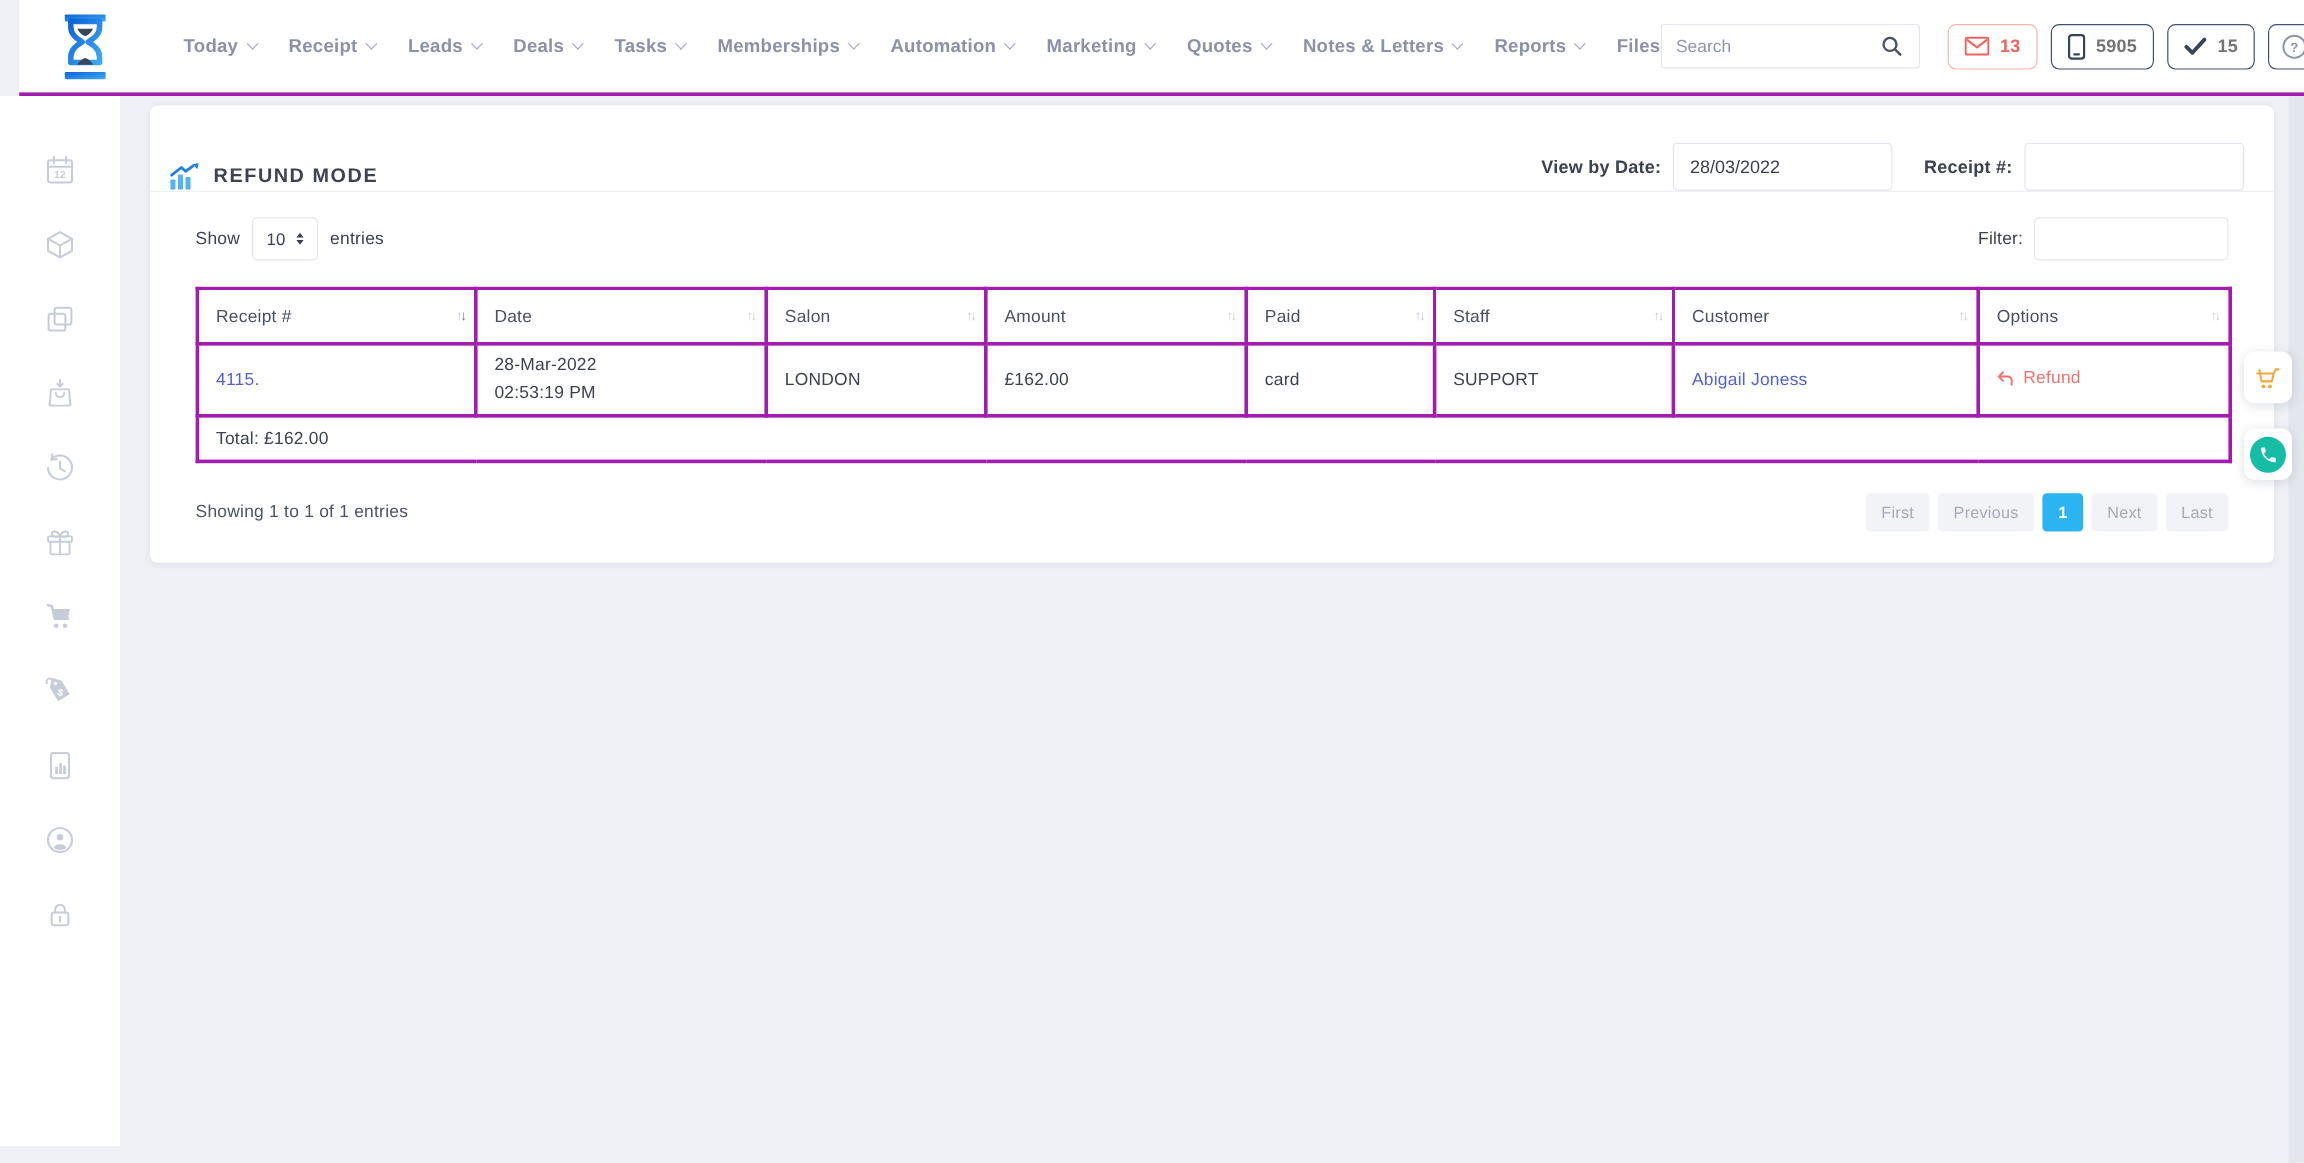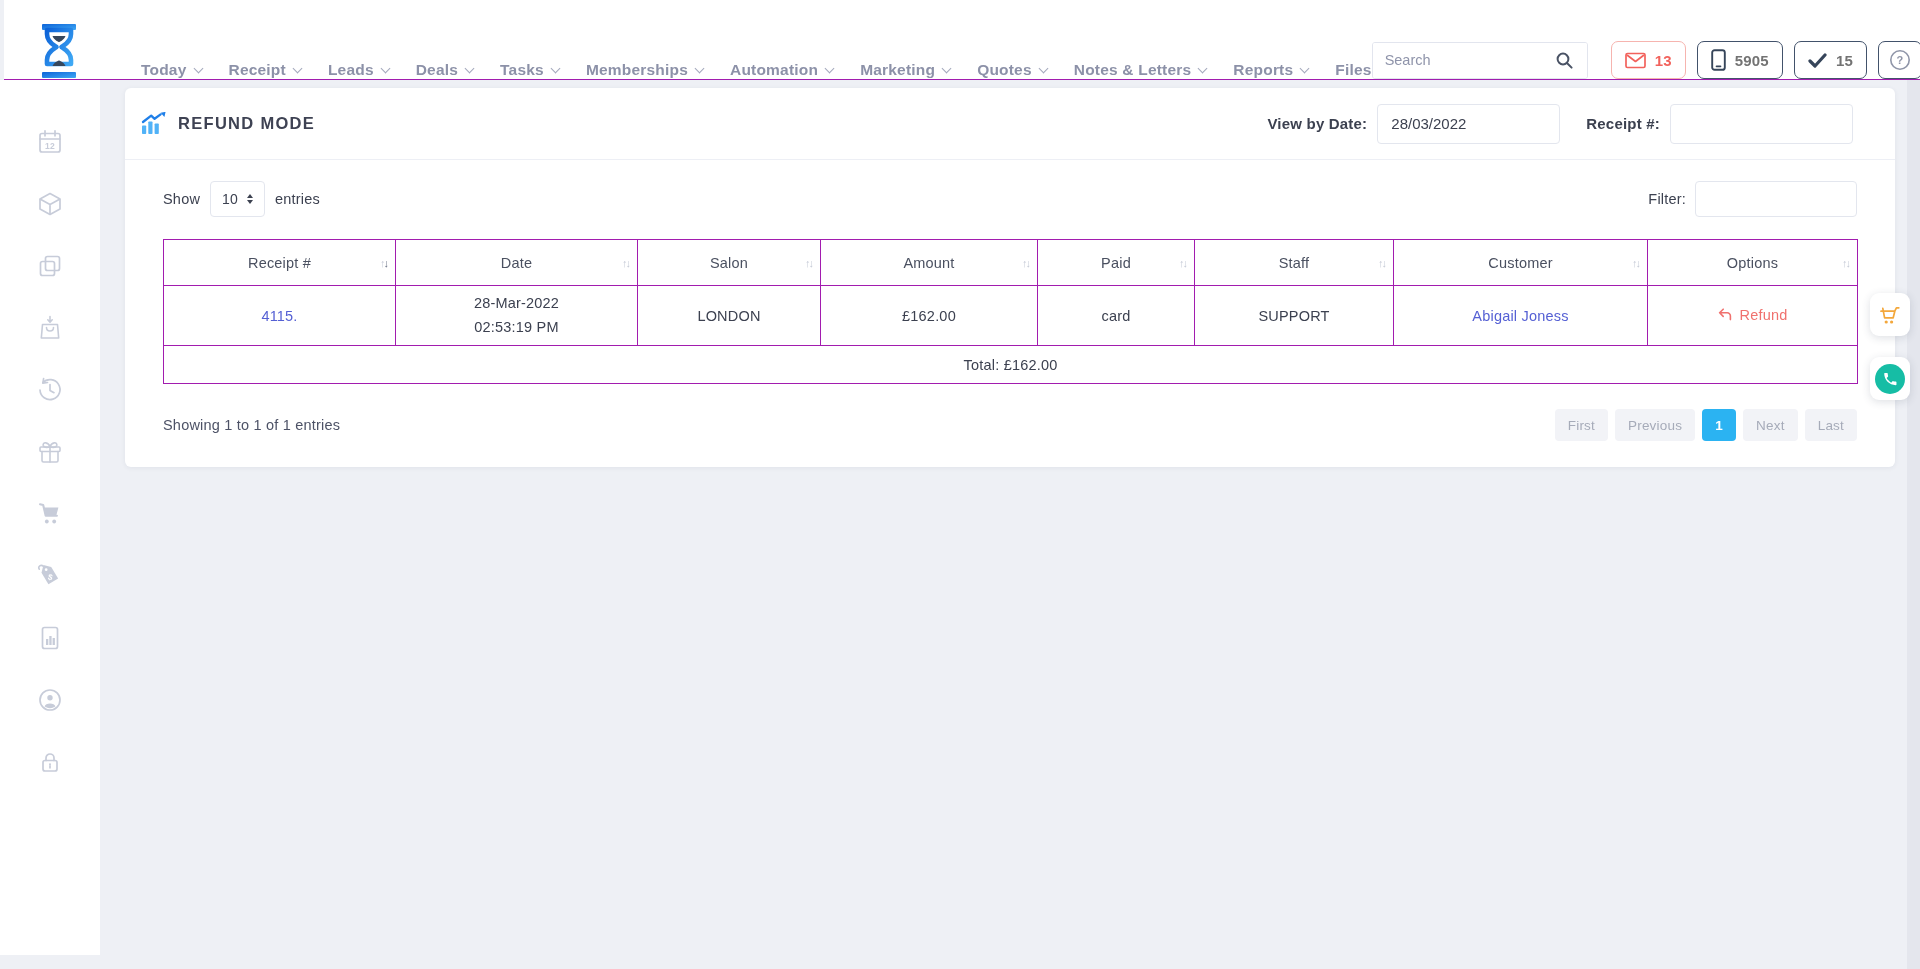--- a/index.html
+++ b/index.html
@@ -7,23 +7,23 @@
   body {
     position: relative;
     background: #eef0f5;
     font-family: "Liberation Sans", sans-serif;
     overflow: hidden;
     color: #3c4150;
     letter-spacing: .2px;
   }
   
   .top-header {
-    position: absolute; top:0; left:4px; right:0; height:80px;
-    background:#fff; border-bottom:1px solid #a21caf;
-    display:flex; align-items:flex-end; z-index:6;
+    position: absolute; top:0; left:16px; right:0; height:80px;
+    background:#fff; border-bottom:3px solid #a21caf;
+    display:flex; align-items:center; z-index:6;
   }
   .logo { margin-left:33px; display:flex; align-items:center; cursor:pointer; }
   .main-nav { display:flex; align-items:center; margin-left:60px; gap:27px; }
   .nav-item { display:flex; align-items:center; gap:8px; color:#8c91a8; font-size:15.5px; font-weight:bold; cursor:pointer; white-space:nowrap; }
   .chev { width:7px; height:7px; border-right:1.6px solid #a3a8bc; border-bottom:1.6px solid #a3a8bc; transform:rotate(45deg); margin-top:-4px; }
   .header-right { margin-left:auto; display:flex; align-items:center; gap:11px; margin-right:26px; }
   .search-box { width:216px; height:37px; border:1px solid #e2e5ee; border-radius:3px; display:flex; overflow:hidden; margin-right:12px; background:#fff; }
   .search-box input { flex:1; min-width:0; border:none; outline:none; padding:0 12px; font-size:14.5px; color:#3c4150; font-family:inherit; }
   .search-box input::placeholder { color:#8f94aa; }
   .search-btn { width:44px; border:none; background:#fff; display:flex; align-items:center; justify-content:center; cursor:pointer; }
@@ -34,38 +34,38 @@
     position:absolute; top:80px; left:0; bottom:14px; width:100px; background:#fff;
     display:flex; flex-direction:column; align-items:center; padding-top:48px; gap:34px; z-index:5;
   }
   .side-icon { width:28px; height:28px; cursor:pointer; }
   .scroll-strip { position:absolute; top:80px; right:0; width:13px; bottom:0; background:#e4e6ed; }
   
   .panel {
     position:absolute; left:125px; top:88px; width:1770px; min-height:377px;
     background:#fff; border-radius:6px; box-shadow:0 1px 5px rgba(40,50,80,.07);
   }
-  .panel-head { height:72px; display:flex; align-items:center; justify-content:space-between; border-bottom:1px solid #edeff5; padding:0 42px 0 16px; }
+  .panel-head { height:72px; display:flex; align-items:flex-end; justify-content:space-between; border-bottom:1px solid #edeff5; padding:0 25px 0 16px; }
   .title-wrap { display:flex; align-items:center; gap:12px; }
   .page-title { font-size:16.5px; color:#3e4253; font-weight:bold; letter-spacing:1.3px; }
   .head-controls { display:flex; align-items:center; gap:10px; font-size:15px; color:#3c4150; font-weight:bold; }
   .ctl-input { width:183px; height:40px; border:1px solid #e3e6ee; border-radius:4px; padding:0 13px; font-size:15px; color:#3c4150; outline:none; font-family:inherit; font-weight:normal; }
   .lbl-gap { margin-left:16px; }
   .panel-body { padding:21px 38px 26px; }
   .table-controls { display:flex; justify-content:space-between; align-items:center; font-size:14.5px; color:#3c4150; }
   .show-entries { display:flex; align-items:center; gap:10px; }
   .select-box { width:55px; height:36px; border:1px solid #e3e6ee; border-radius:4px; display:flex; align-items:center; justify-content:center; gap:9px; font-size:14px; cursor:pointer; }
   .tris { display:flex; flex-direction:column; }
   .tri { width:0; height:0; border-left:3.5px solid transparent; border-right:3.5px solid transparent; }
   .tri.up { border-bottom:4.5px solid #3c4150; margin-bottom:2.5px; }
   .tri.dn { border-top:4.5px solid #3c4150; }
   .filter-wrap { display:flex; align-items:center; gap:9px; }
   .filter-wrap input { width:162px; height:36px; border:1px solid #e3e6ee; border-radius:4px; outline:none; padding:0 10px; font-size:14px; color:#3c4150; font-family:inherit; }
   table { border-collapse:collapse; table-layout:fixed; width:1694px; margin-top:22px; font-size:14.5px; color:#3c4150; }
-  th, td { border:1px solid #a21caf; padding:0 14px; text-align:center; }
+  th, td { border:3px solid #a21caf; padding:0 14px; text-align:left; }
   th { height:46px; font-weight:normal; color:#4a5060; position:relative; cursor:pointer; background:#fff; }
   td { height:60px; }
   .sort { position:absolute; right:8px; top:50%; transform:translateY(-50%); font-size:11px; color:#c5cad6; letter-spacing:-2px; }
   .sort .on { color:#6d7487; }
   .date-lines { line-height:1.6; }
   .link { color:#5560d4; cursor:pointer; }
   .refund-link { color:#f0716e; cursor:pointer; display:inline-flex; align-items:center; gap:8px; }
   tfoot td { height:38px; font-size:14.5px; color:#3c4150; }
   .table-footer { display:flex; justify-content:space-between; align-items:center; margin-top:25px; }
   .showing { font-size:14.5px; color:#4d5266; }

